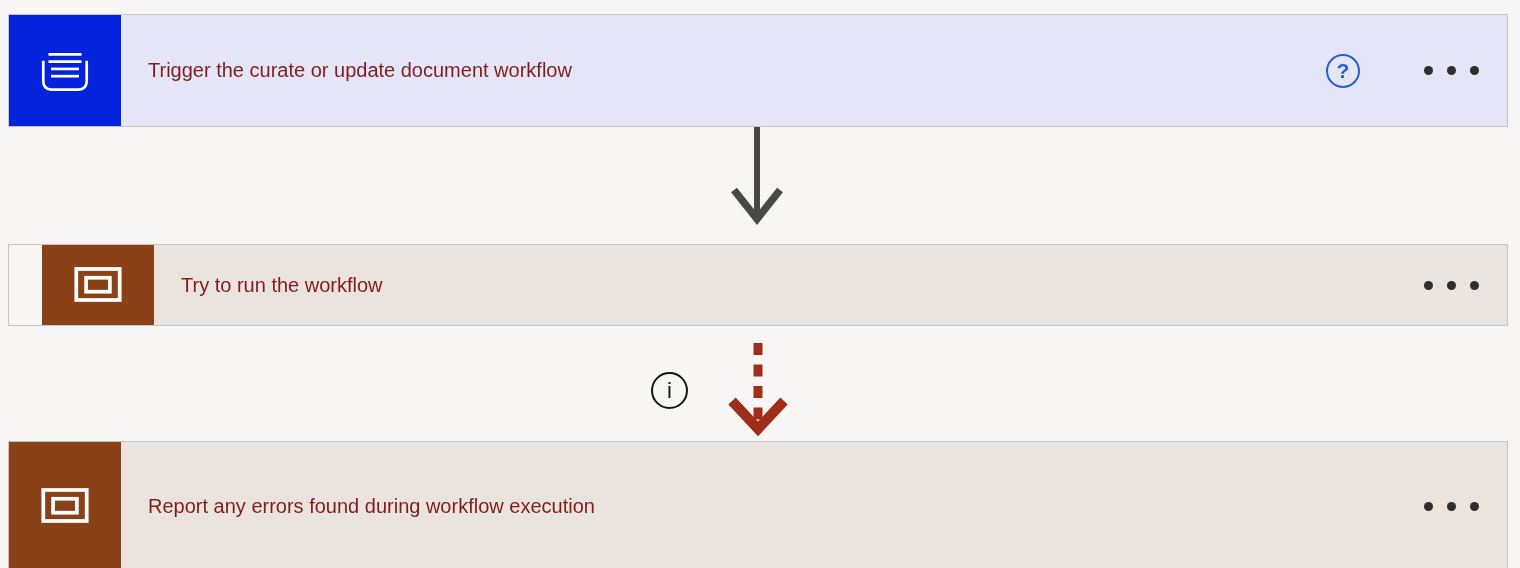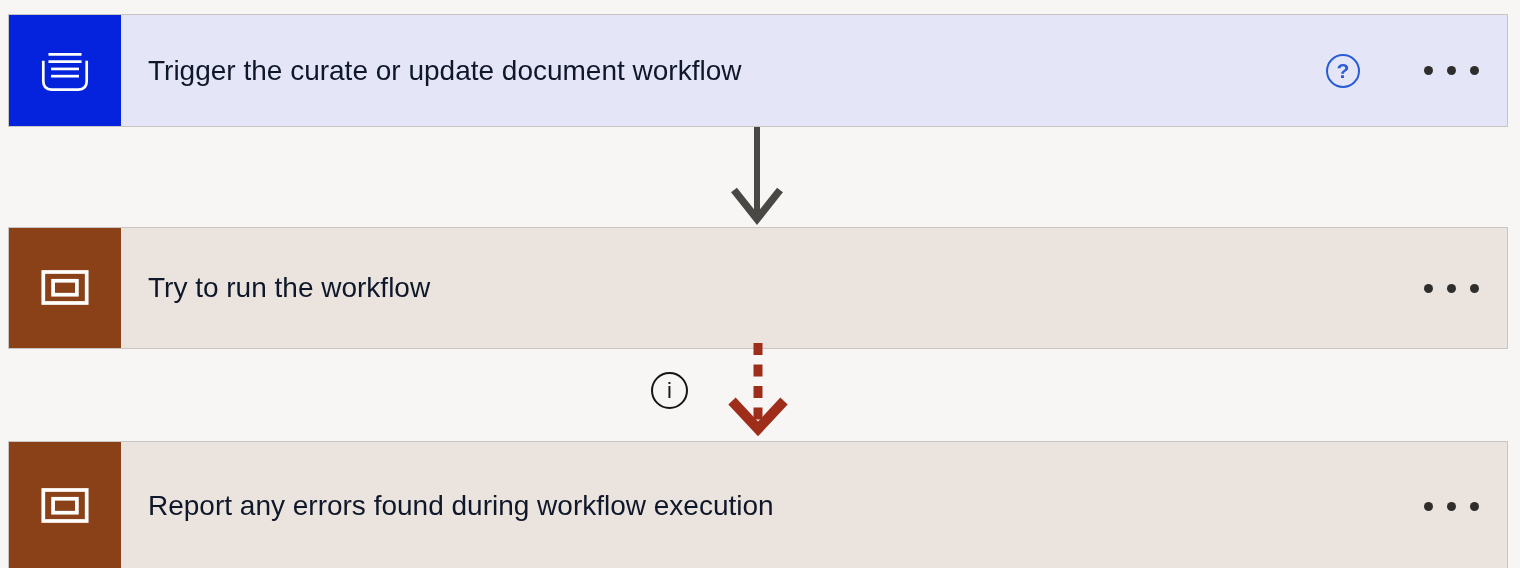--- a/index.html
+++ b/index.html
@@ -18,21 +18,21 @@
     position: absolute;
     left: 8px;
     width: 1500px;
     display: flex;
     align-items: stretch;
     border: 1.5px solid #c8c6c4;
     box-sizing: border-box;
     cursor: pointer;
   }
   .card-trigger { top: 14px;  height: 113px; }
-  .card-action1 { top: 227px; height: 122px; }
+  .card-action1 { top: 244px; height: 82px; padding-left: 33px; }
   .card-action2 { top: 441px; height: 130px; }
 
   .icon-box {
     flex: 0 0 112px;
     display: flex;
     align-items: center;
     justify-content: center;
   }
   .icon-box.blue  { background: #0523dc; }
   .icon-box.brown { background: #8a4118; }
@@ -41,22 +41,22 @@
     flex: 1;
     display: flex;
     align-items: center;
     padding: 0 28px 0 27px;
     min-width: 0;
   }
   .card-body.lavender { background: #e4e6f7; }
   .card-body.beige    { background: #ebe3dd; }
 
   .title {
-    font-size: 28px;
-    color: #0f172a;
+    font-size: 20px;
+    color: #7f1d1d;
     white-space: nowrap;
   }
   .badge {
     font-size: 28px;
     color: #6e6c6a;
     margin-left: 10px;
     white-space: nowrap;
   }
   .spacer { flex: 1; }
 

